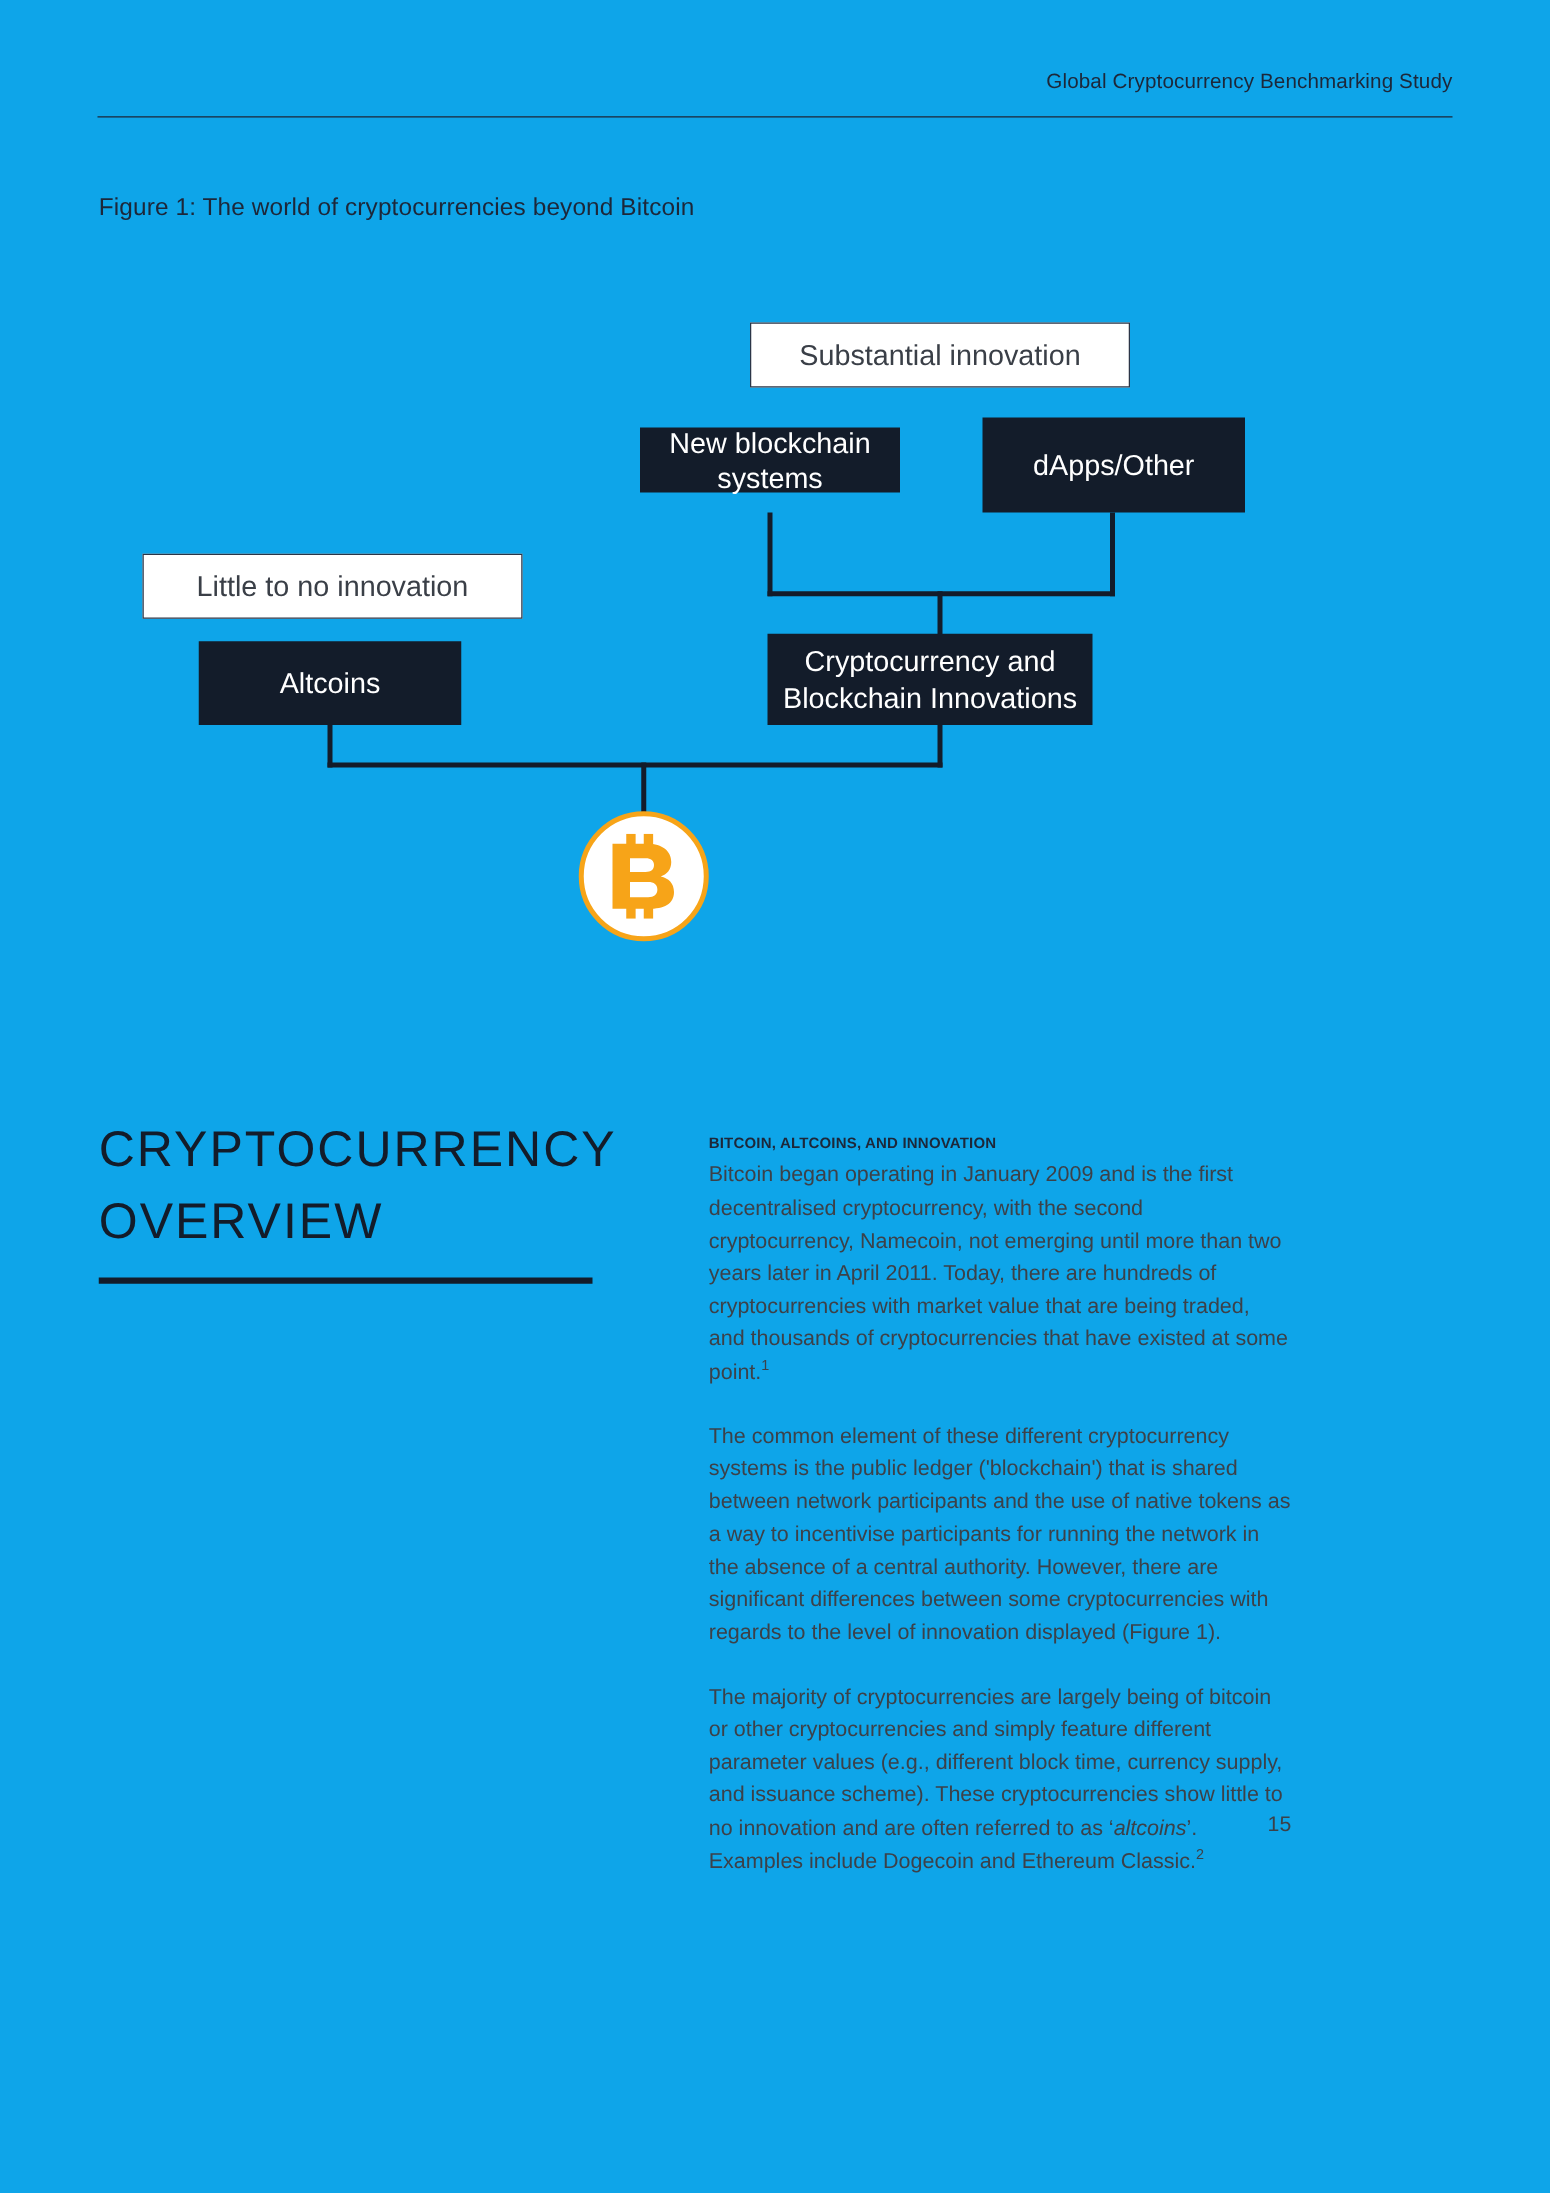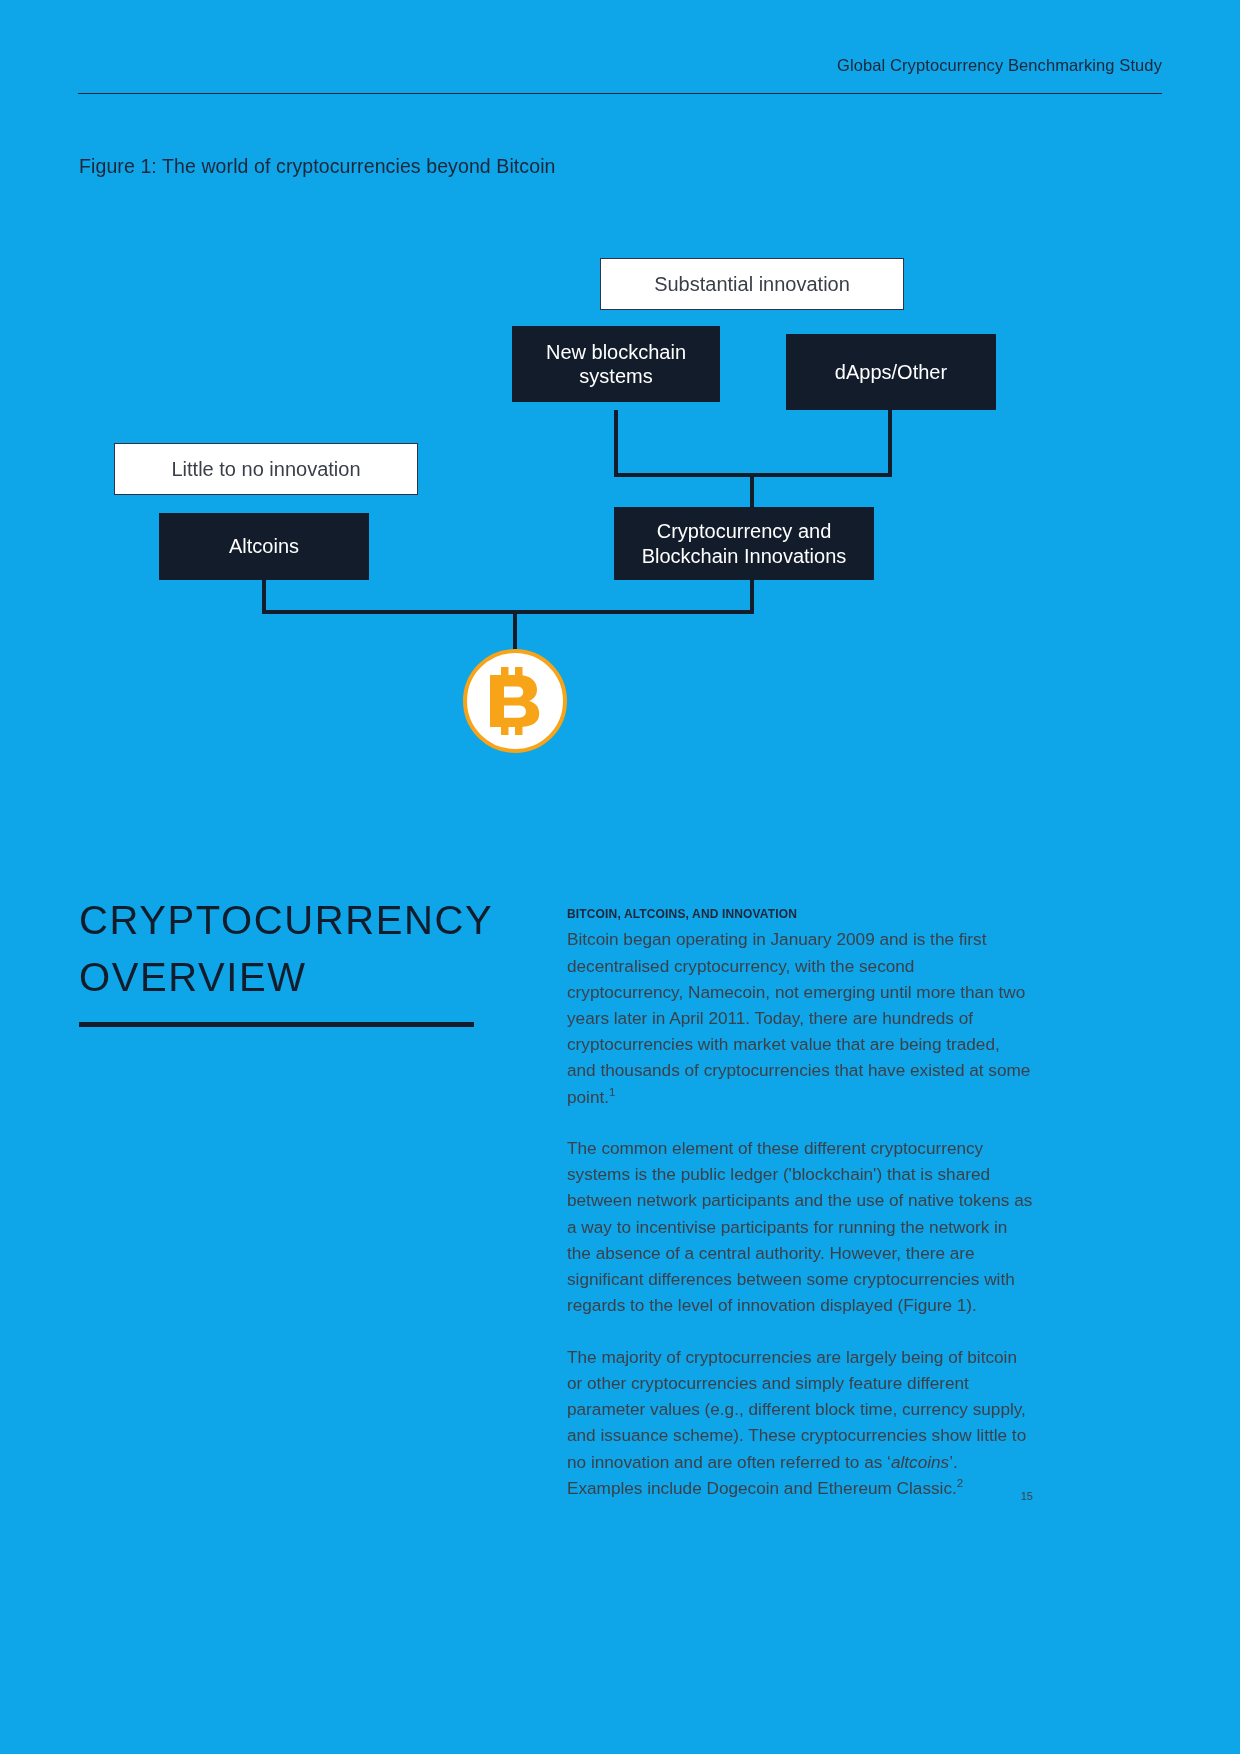--- a/index.html
+++ b/index.html
@@ -59,37 +59,37 @@
     height: 560px;
   }
   .node {
     position: absolute;
     box-sizing: border-box;
     display: flex;
     align-items: center;
     justify-content: center;
     text-align: center;
     line-height: 1.22;
-    font-size: 20px;
+    font-size: 23px;
     z-index: 3;
   }
   .node.dark {
     background: #131c2a;
     color: #ffffff;
   }
   .node.light {
     background: #ffffff;
     border: 1.5px solid #2b3547;
     color: #3a3f47;
   }
   .node span { display: block; padding: 0 10px; }
 
   
   #node-substantial  { left: 600px; top: 28px;  width: 304px; height: 52px; }
-  #node-newblockchain{ left: 512px; top: 96px; width: 208px; height: 76px; }
+  #node-newblockchain{ left: 512px; top: 112px; width: 208px; height: 52px; }
   #node-dapps        { left: 786px; top: 104px; width: 210px; height: 76px; }
   #node-little       { left: 114px; top: 213px; width: 304px; height: 52px; }
   #node-altcoins     { left: 159px; top: 283px; width: 210px; height: 67px; }
   #node-crypto-innov { left: 614px; top: 277px; width: 260px; height: 73px; }
 
   
   .line { position: absolute; background: #131c2a; z-index: 1; }
 
   
   #ln-newbc-v   { left: 614px; top: 180px; width: 4px;  height: 67px; }
@@ -168,24 +168,24 @@
     margin: 0 0 25px 0;
   }
   .body-col p:last-child { margin-bottom: 0; }
   .body-col i { font-style: italic; }
   .body-col sup { font-size: 11.5px; vertical-align: super; line-height: 0; }
 
   
   .page-num {
     position: absolute;
     left: 900px;
-    top: 1490px;
+    top: 1450px;
     width: 133px;
     text-align: right;
-    font-size: 11px;
+    font-size: 17px;
     color: #3c4149;
   }
 </style>
 </head>
 <body>
 
 <div class="page">
 
   <div class="run-header">Global Cryptocurrency Benchmarking Study</div>
   <div class="header-rule"></div>

